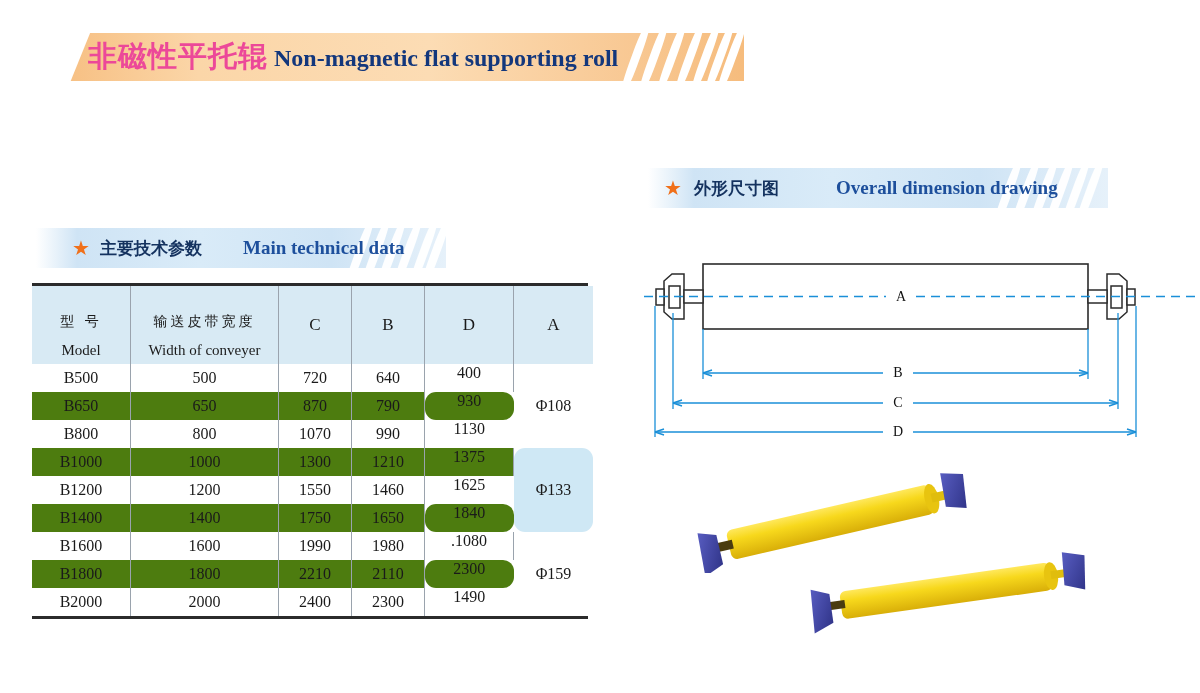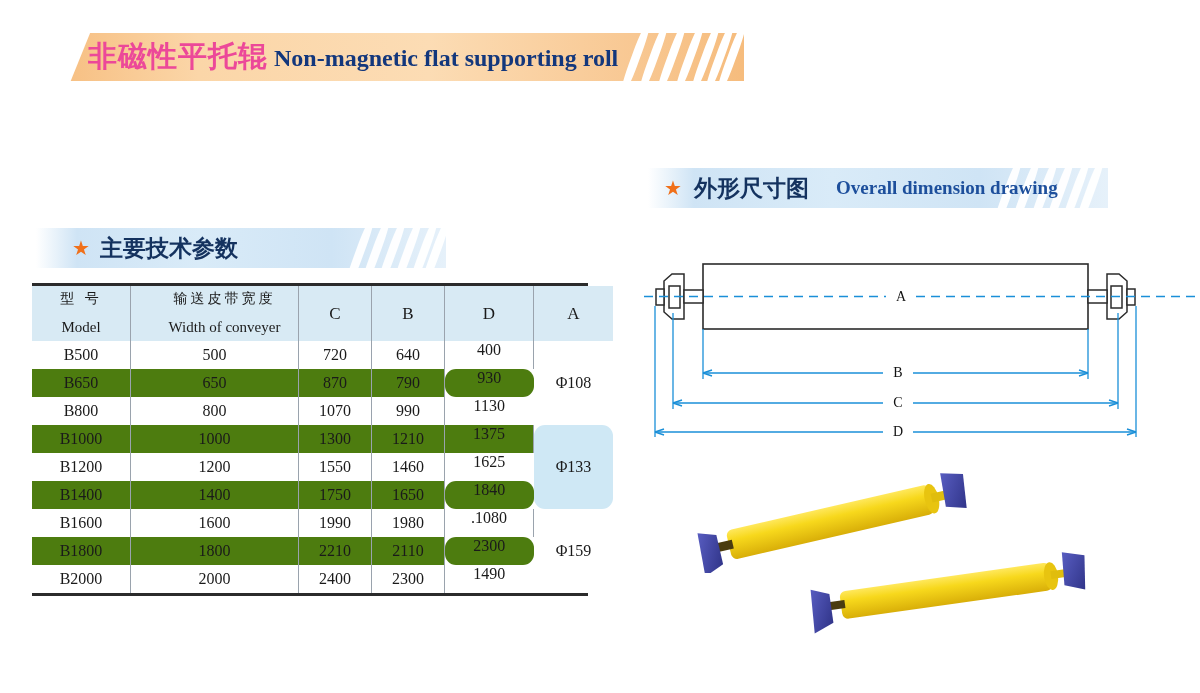--- a/index.html
+++ b/index.html
@@ -80,21 +80,21 @@
     background:linear-gradient(90deg,#ffffff 0%,#cfe4f5 10%,#d9ebf8 40%,#cfe4f5 72%,#e6f1fa 100%);
   }
   .sec-banner .stripes i{background:#ffffff;opacity:.95;}
   .sec-star{
     position:absolute;left:16px;top:50%;transform:translateY(-50%);
     font-size:20px;color:#f0701a;line-height:1;
   }
   .sec-cn{
     position:absolute;left:46px;top:50%;transform:translateY(-50%);
     font-family:"DejaVu Sans", sans-serif;
-    font-size:23px;font-weight:bold;color:#14325f;
+    font-size:17px;font-weight:bold;color:#14325f;
     white-space:nowrap;
   }
   .sec-en{
     position:absolute;top:50%;transform:translateY(-50%);
     font-family:"Liberation Serif", serif;
     font-size:19px;font-weight:bold;color:#1d4f9c;
     white-space:nowrap;
   }
 
   #banner-dim{left:648px;top:168px;width:460px;}
@@ -117,21 +117,21 @@
     border-right:1px solid #9aa3ad;
     padding:4px 0 5px 0;
     text-align:center;
     font-weight:normal;
     font-size:15px;
     line-height:17px;
   }
   table.spec thead th:last-child{border-right:none;}
   table.spec thead th .cn{
     font-family:"DejaVu Sans", sans-serif;
-    font-size:14px;letter-spacing:3px;display:block;
+    font-size:14px;letter-spacing:3px;display:block;margin-top:23px;
   }
   table.spec thead th .en{display:block;font-size:15px;margin-top:12px;}
   table.spec thead th .single{display:block;font-size:17px;padding:8px 0;}
 
   table.spec tbody td{
     border:none;
     border-right:1px solid #9aa3ad;
     text-align:center;
     font-size:16px;
     height:28px;
@@ -198,32 +198,33 @@
   <div class="stripes">
     <i style="right:82px;"></i>
       <i style="right:66px;"></i>
       <i style="right:50px;"></i>
     <i style="right:34px;"></i>
       <i style="right:18px;"></i>
       <i style="right:6px;"></i>
   </div>
   <div class="sec-star">★</div>
   <div class="sec-cn">主要技术参数</div>
+  <div class="sec-en">Main technical data</div>
 </div>
 
 <div class="tbl-wrap">
   <div class="tbl-top"></div>
   <table class="spec">
     <thead>
       <tr>
         <th style="width:98px;">
           <span class="cn">型  号</span>
           <span class="en">Model</span>
         </th>
-        <th style="width:147px;padding-left:20px;">
+        <th style="width:147px;">
           <span class="cn">输送皮带宽度</span>
           <span class="en">Width of conveyer</span>
         </th>
         <th style="width:72px;">
           <span class="single">C</span>
         </th>
         <th style="width:72px;">
           <span class="single">B</span>
         </th>
         <th style="width:88px;">

